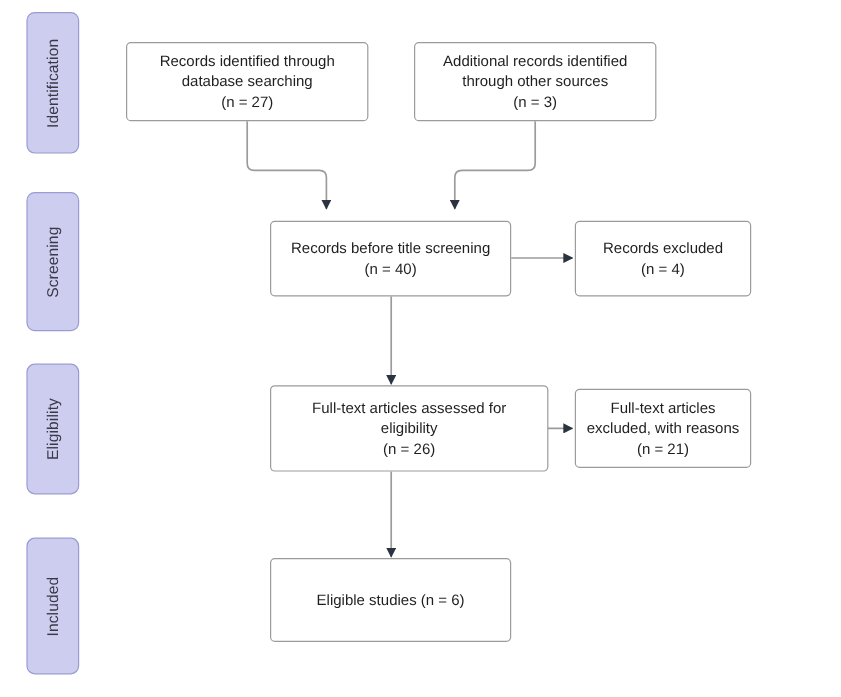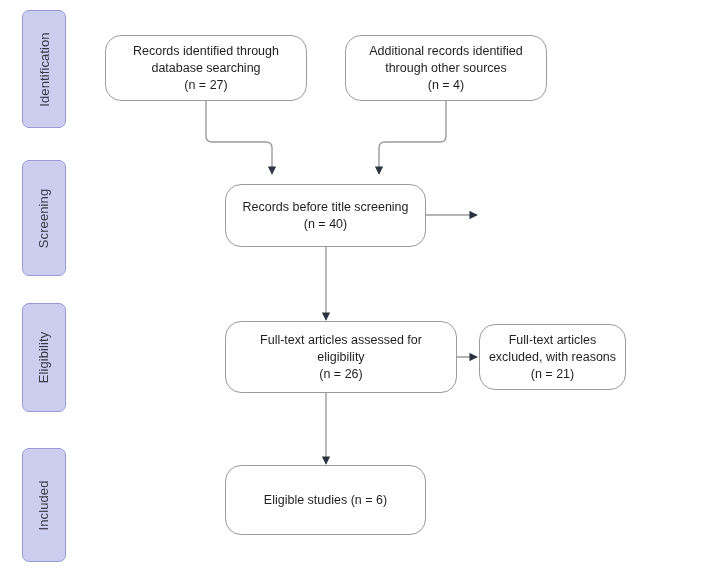--- a/index.html
+++ b/index.html
@@ -31,21 +31,21 @@
     transform: rotate(-90deg);
     white-space: nowrap;
     font-size: 13px;
     color: #3a3a46;
     letter-spacing: 0.1px;
   }
   .node {
     position: absolute;
     background: #ffffff;
     border: 1px solid #9b9b9b;
-    border-radius: 16px;
+    border-radius: 4px;
     box-sizing: border-box;
     display: flex;
     align-items: center;
     justify-content: center;
     text-align: center;
   }
   .node .node-text {
     font-size: 12.5px;
     line-height: 17px;
     color: #1f1f1f;
@@ -104,28 +104,32 @@
 
   <div class="node" style="left:105px; top:35px; width:202px; height:66px;">
     <span class="node-text">Records identified through
 database searching
 (n = 27)</span>
   </div>
 
   <div class="node" style="left:345px; top:35px; width:202px; height:66px;">
     <span class="node-text">Additional records identified
 through other sources
-(n = 4)</span>
+(n = 3)</span>
   </div>
 
   <div class="node" style="left:225px; top:184px; width:201px; height:63px;">
     <span class="node-text">Records before title screening
 (n = 40)</span>
   </div>
 
+  <div class="node" style="left:479px; top:184px; width:147px; height:63px;">
+    <span class="node-text">Records excluded
+(n = 4)</span>
+  </div>
 
   <div class="node" style="left:225px; top:321px; width:232px; height:72px;">
     <span class="node-text">Full-text articles assessed for
 eligibility
 (n = 26)</span>
   </div>
 
   <div class="node" style="left:479px; top:324px; width:147px; height:66px;">
     <span class="node-text">Full-text articles
 excluded, with reasons

